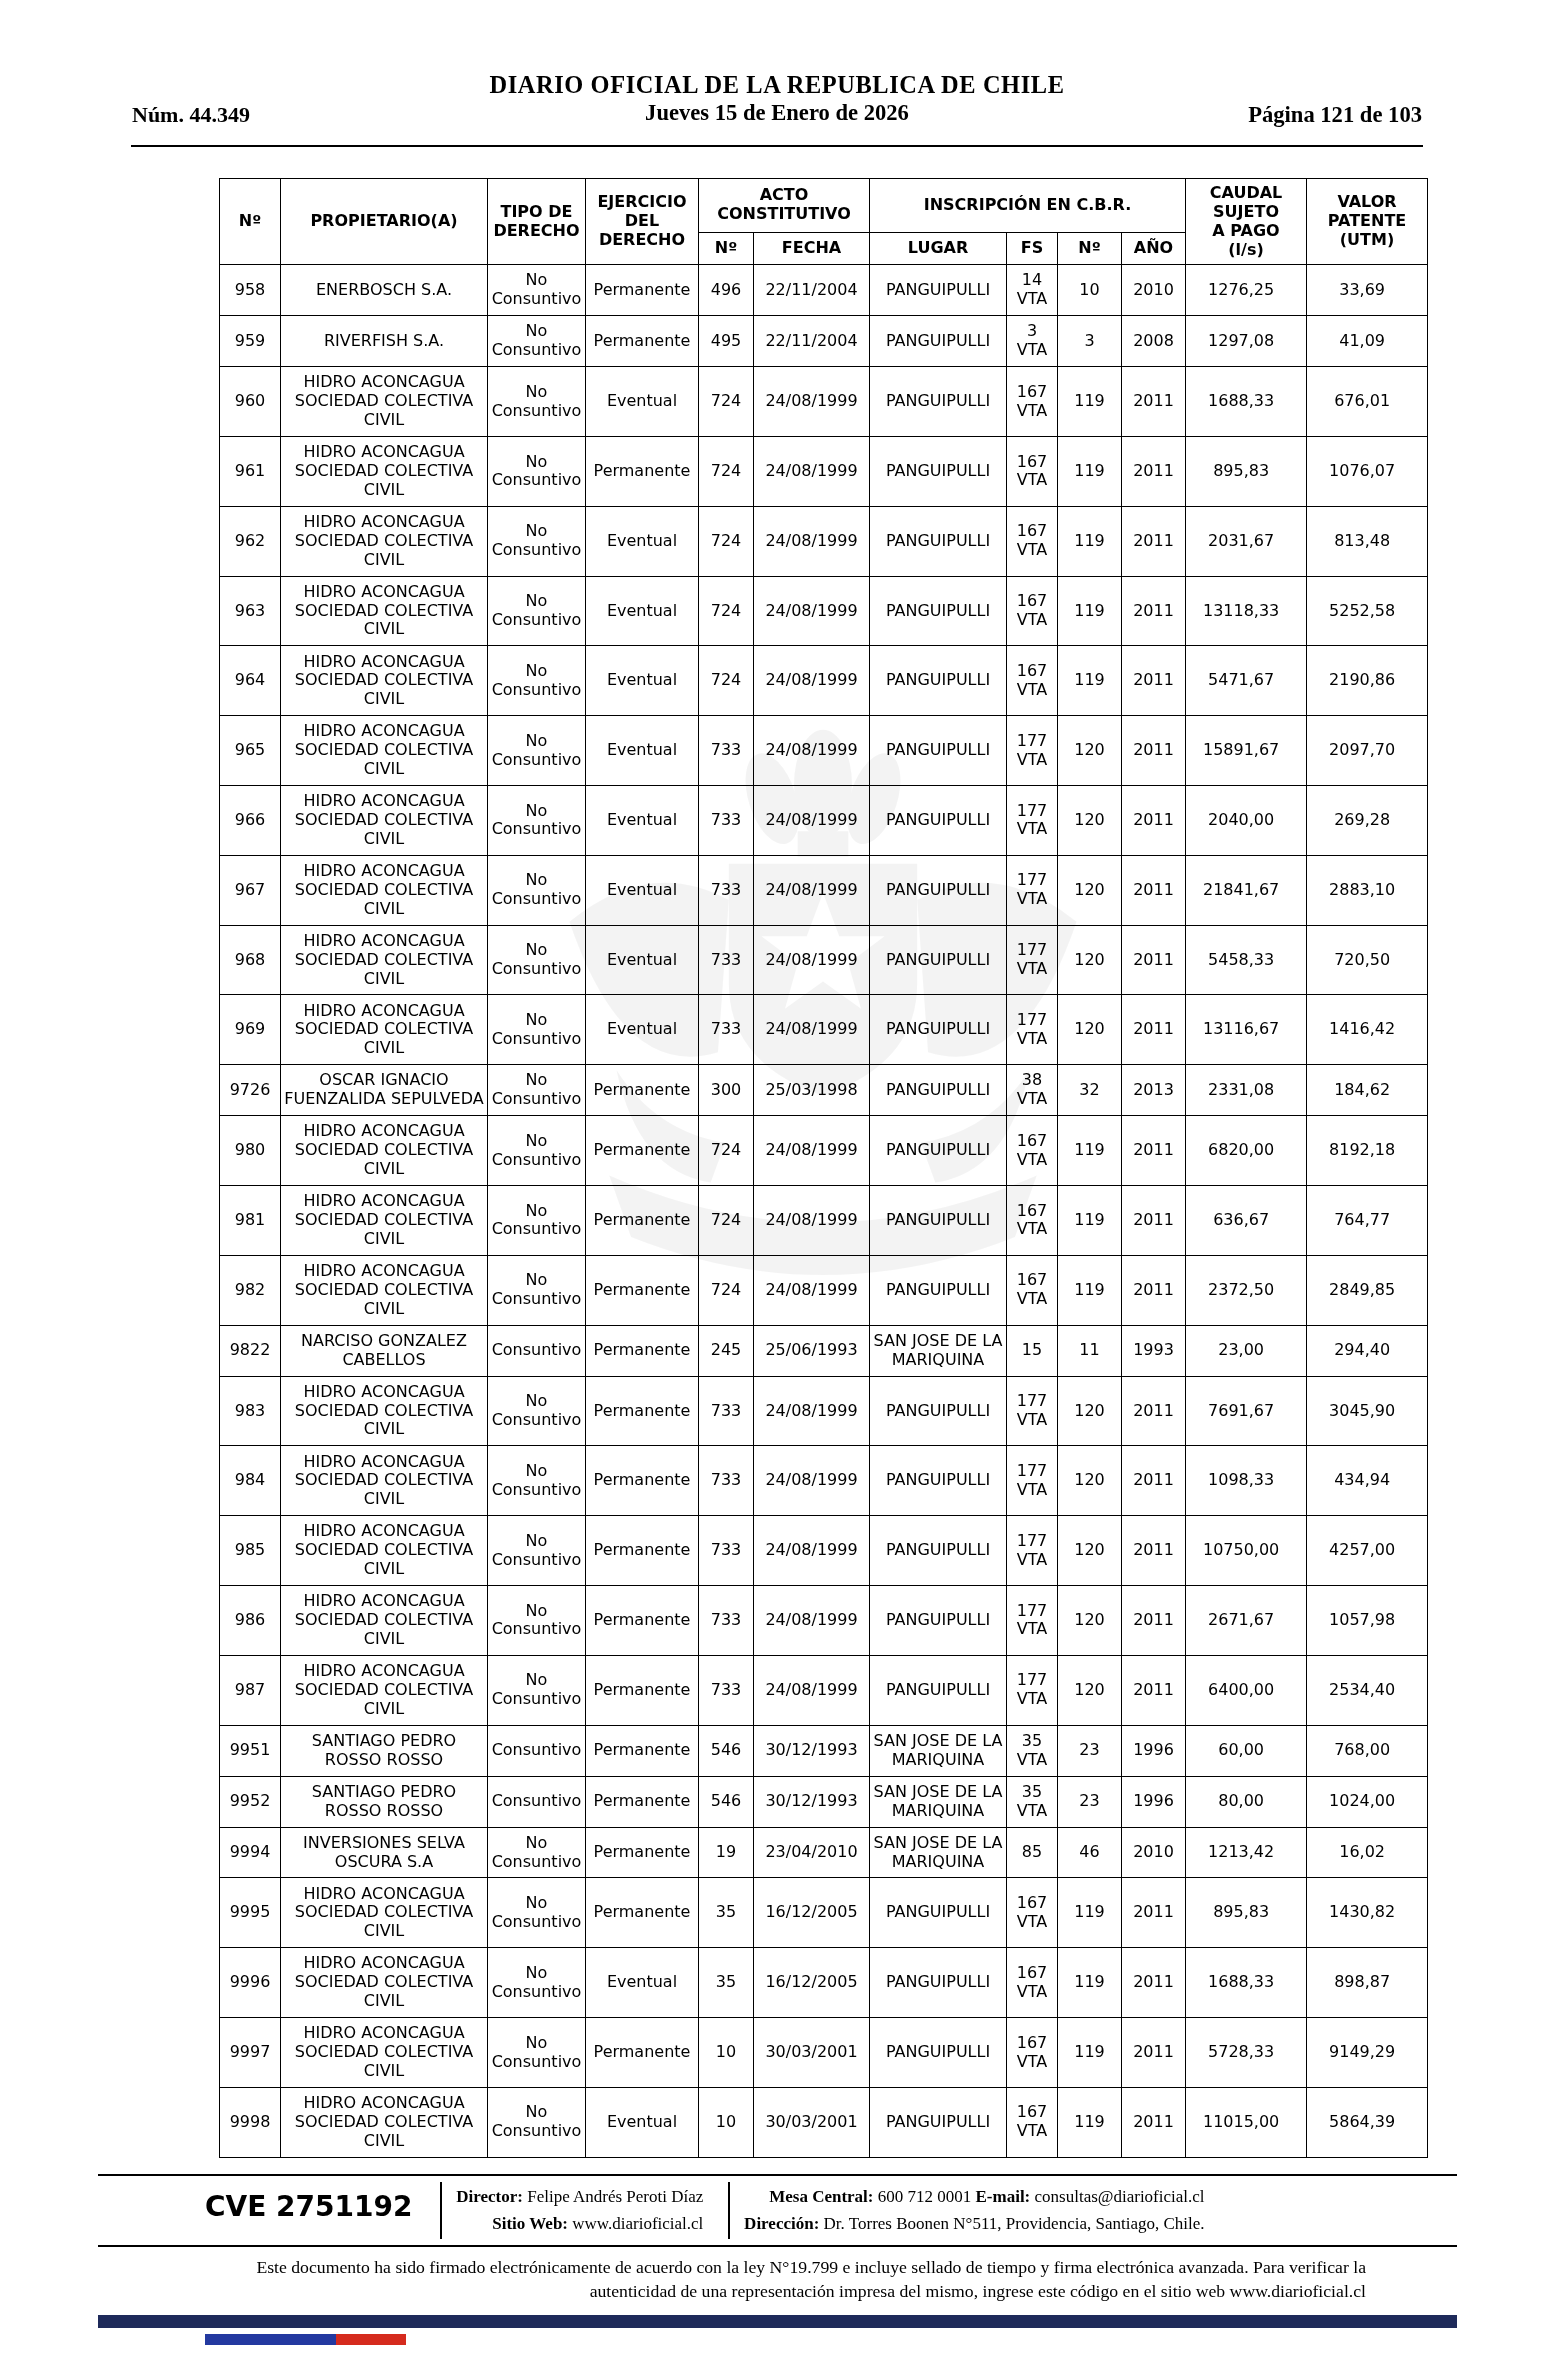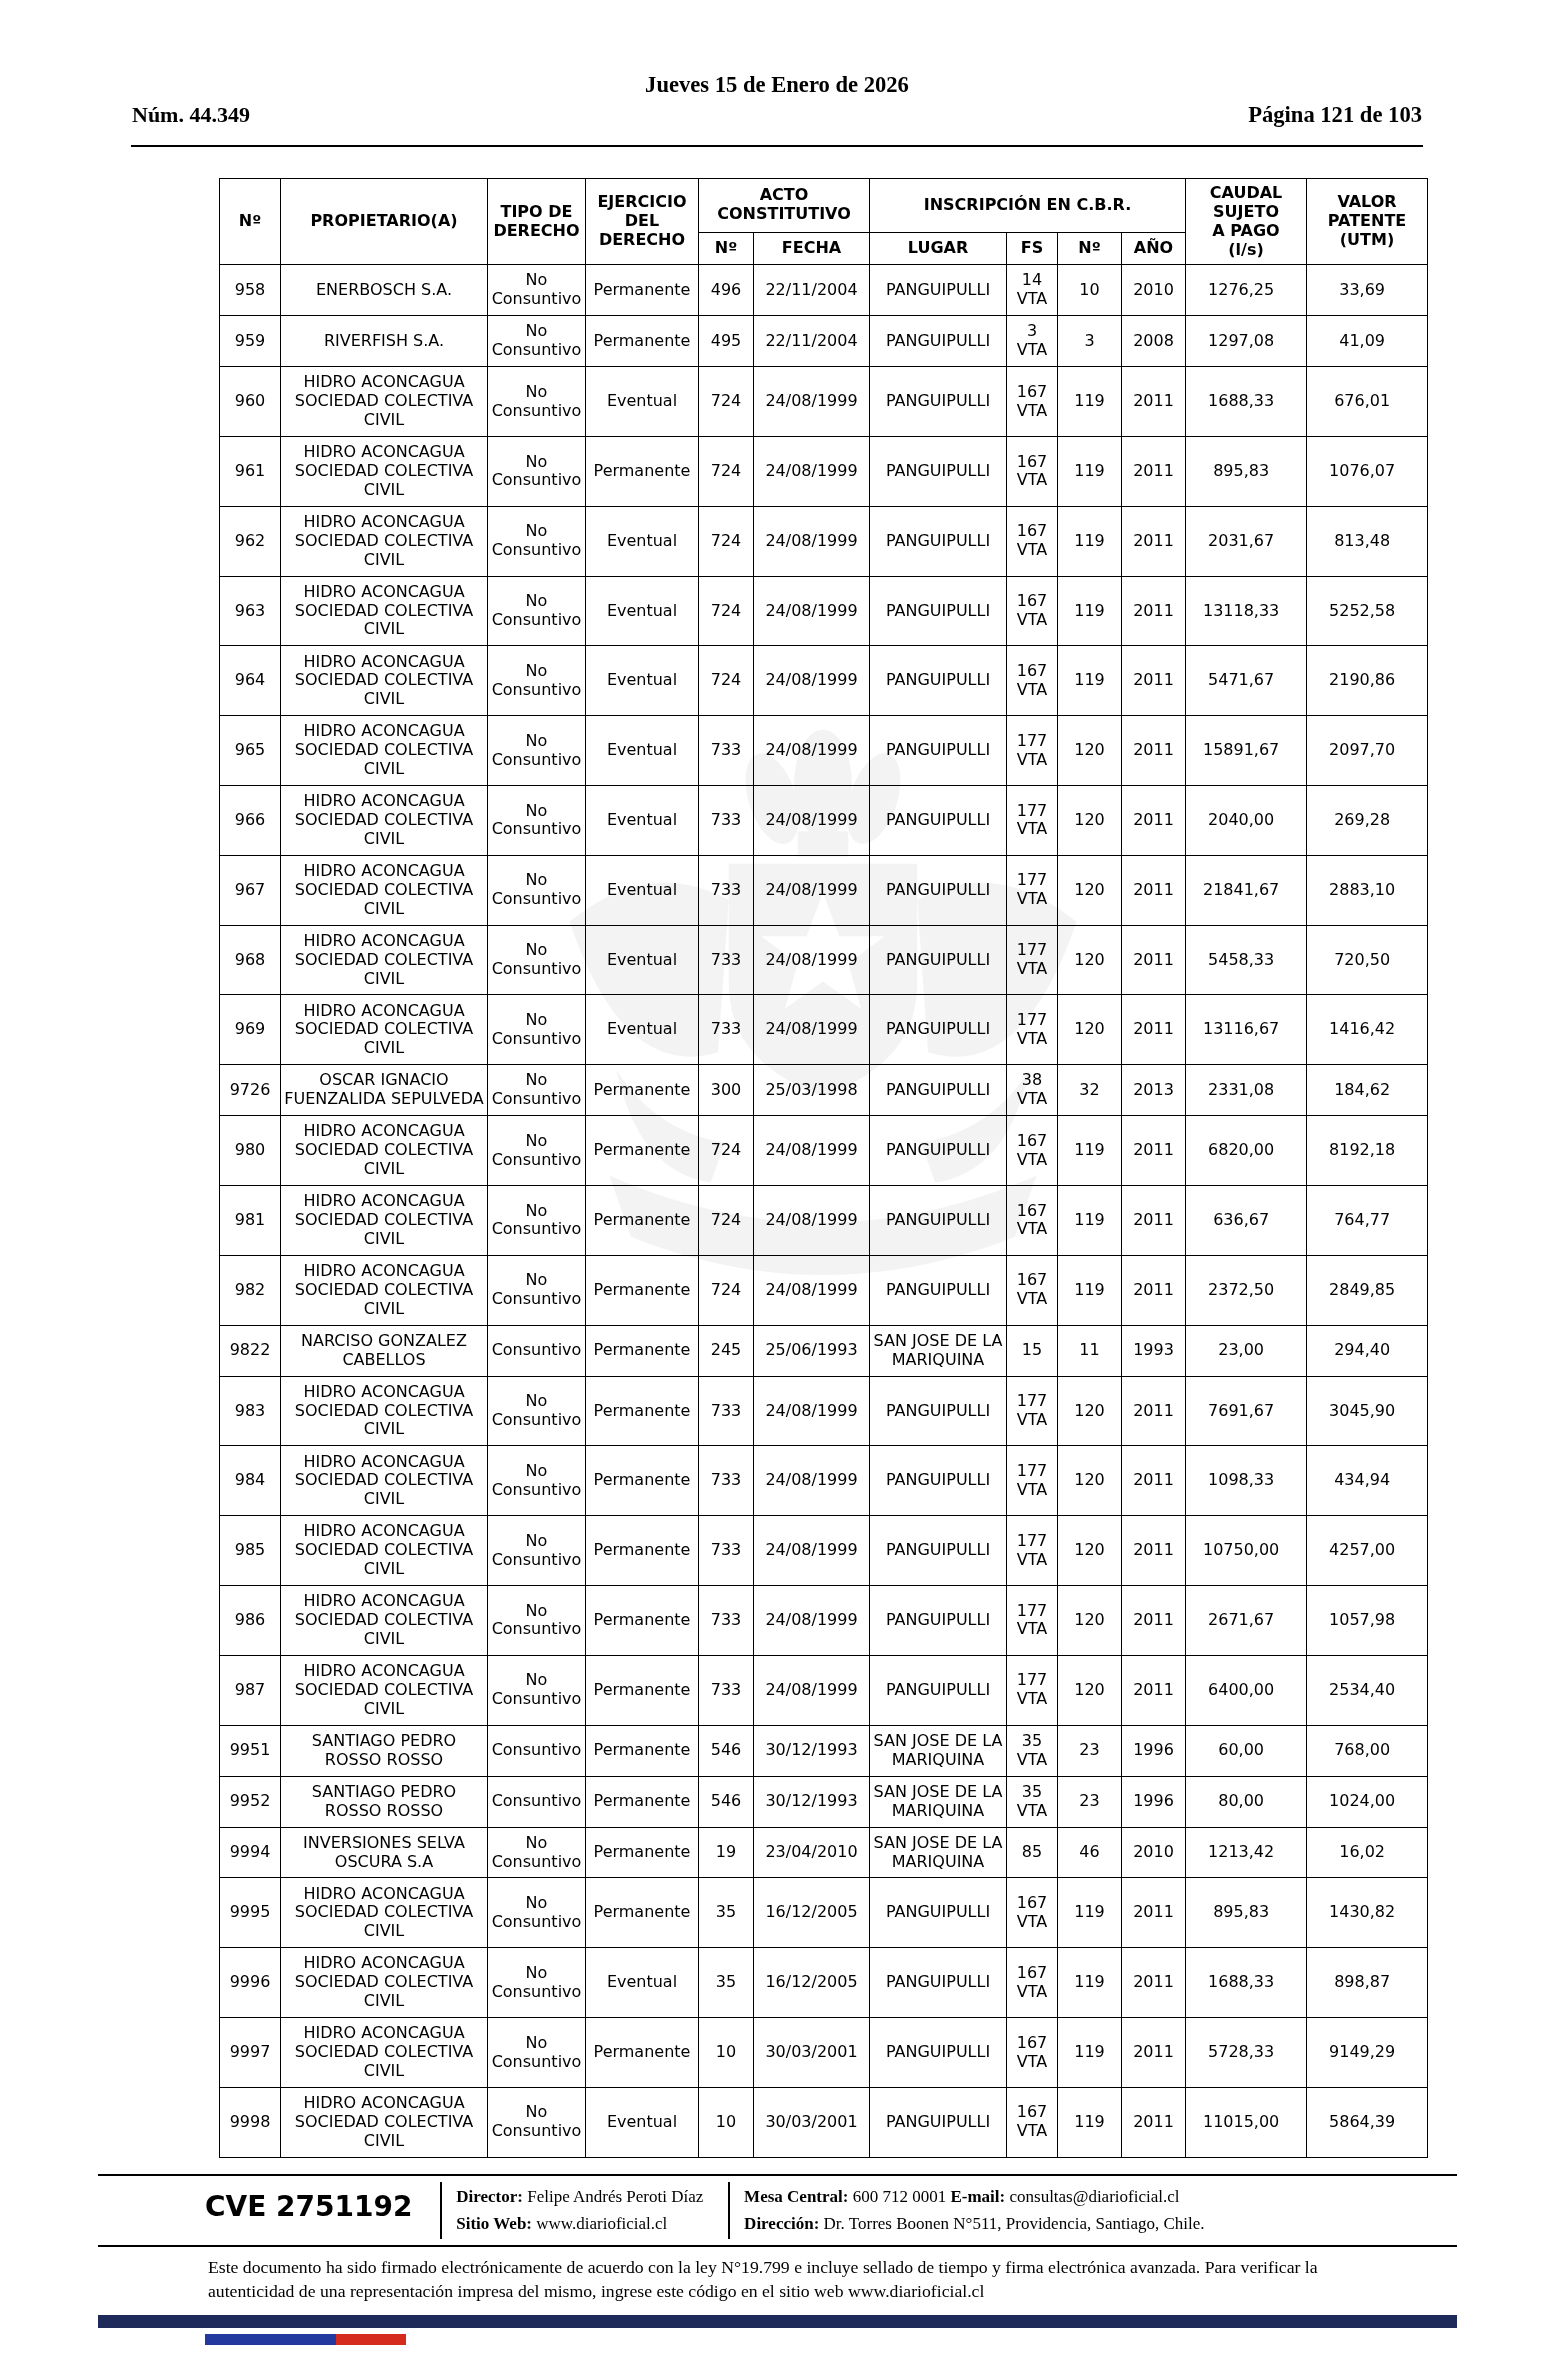--- a/index.html
+++ b/index.html
@@ -56,21 +56,21 @@
   table.main th {
     font-weight:bold;
     white-space:pre-line;
     padding:4.9px 2.4px;
   }
   table.main td { padding:6.1px 2.4px; }
   td.num-right { text-align:right; padding-right:12.2px !important; }
 
   
   .footer {
-    position:absolute; top:2174px; left:98px; width:1359px;
+    position:absolute; top:2174px; left:98px; width:1359px;text-align:right;
   }
   .rule { height:1.8px; background:#000; }
   .footer-row {
     display:flex; align-items:stretch;
     padding:6.1px 0;
   }
   .cve {
     font-family:"DejaVu Sans", sans-serif;
     font-weight:bold; font-size:28px;
     padding:8.5px 27.4px 0 107px;
@@ -97,20 +97,21 @@
     display:flex; height:11px; width:201px;
   }
   .flag-bar .flag-blue { width:131px; height:100%; background:#2339a0; display:block; }
   .flag-bar .flag-red  { width:70px; height:100%; background:#d52b1e; display:block; }
 </style>
 </head>
 <body>
 
 <div class="masthead-issue">Núm. 44.349</div>
 <div class="masthead-center">
+  <div class="masthead-title">DIARIO OFICIAL DE LA REPUBLICA DE CHILE</div>
   <div class="masthead-date">Jueves 15 de Enero de 2026</div>
 </div>
 <div class="masthead-page">Página 121 de 103</div>
 <div class="masthead-rule"></div>
 
 <div class="table-wrap">
 
   <svg class="watermark" viewBox="0 0 420 360" width="762" height="652" xmlns="http://www.w3.org/2000/svg">
     <g fill="#2a2a2a">
       <ellipse cx="210" cy="52" rx="16" ry="30"></ellipse>

